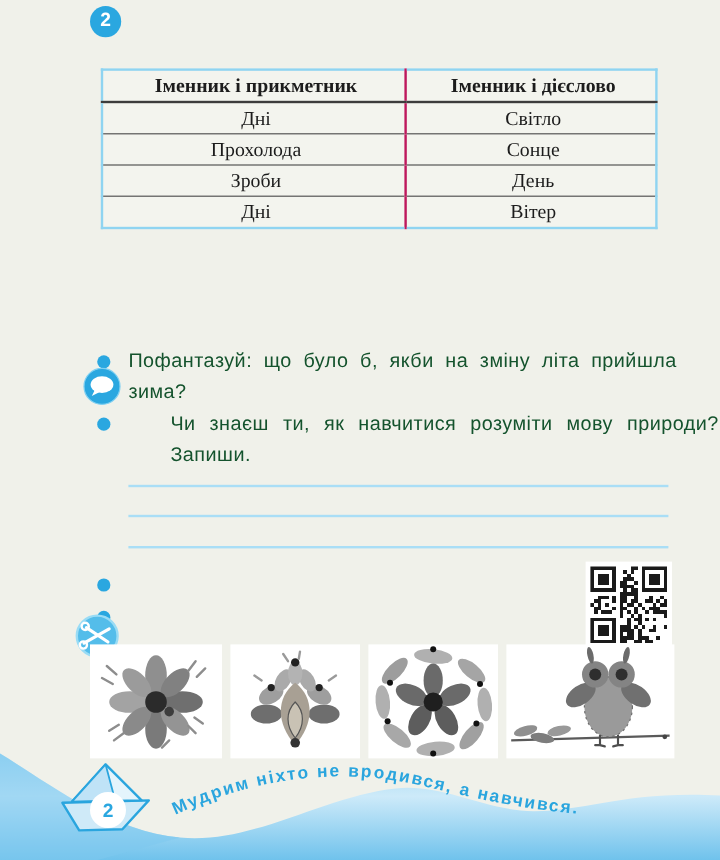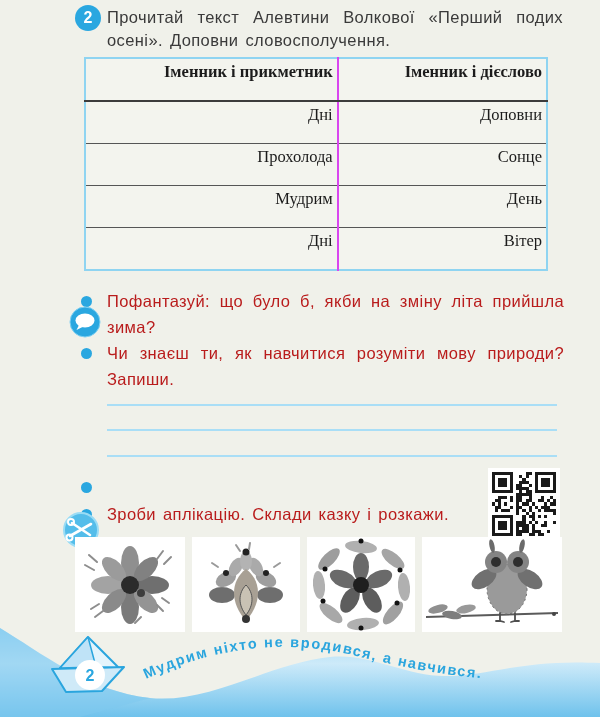--- a/index.html
+++ b/index.html
@@ -17,99 +17,97 @@
     position:absolute;left:107px;top:6px;width:456px;font-size:16.5px;line-height:23px;
     color:#3a3a3a;text-align:justify;letter-spacing:.4px;word-spacing:2px;
   }
   
   table.pairs{
     position:absolute;left:84px;top:57px;width:464px;border-collapse:collapse;
     font-family:"Liberation Serif",serif;font-size:16.5px;color:#1c1c1c;
     border:2px solid #8fd4f1;background:#f3f4ee;
   }
   table.pairs th,table.pairs td{
-    height:25px;padding:0 4px 16px 8px;text-align:right;font-weight:normal;
+    height:25px;padding:0 4px 0 8px;text-align:center;font-weight:normal;
   }
   table.pairs th{font-weight:bold;border-bottom:2px solid #3c3c3c;}
   table.pairs td{border-top:1px solid #555;font-family:Liberation Serif, serif;}
-  table.pairs th+th,table.pairs td+td{border-left:2px solid #d946ef;border-radius:13px;}
+  table.pairs th+th,table.pairs td+td{border-left:2px solid #be185d;border-radius:13px;}
   
   .bullet{position:absolute;width:11px;height:11px;border-radius:50%;background:#2aa7e0;}
   .task{
     position:absolute;left:107px;width:457px;font-size:16.5px;line-height:26px;
-    color:#b91c1c;text-align:justify;letter-spacing:.4px;word-spacing:2px;
+    color:#14532d;text-align:justify;letter-spacing:.4px;word-spacing:2px;
   }
   
   .answer-line{position:absolute;left:107px;width:450px;height:0;border-top:2px solid #a9def6;}
   
   .round-icon{position:absolute;}
   
   .qr-box{position:absolute;left:488px;top:468px;width:72px;height:72px;background:#fff;
     display:flex;align-items:center;justify-content:center;}
   
   .photo-row{position:absolute;left:75px;top:537px;display:flex;gap:7px;}
   .photo{background:#fff;height:95px;}
   
   .footer-svg{position:absolute;left:0;top:597px;}
 </style>
 </head>
 <body>
 
 <div id="page">
 
   <div class="ex-num">2</div>
-  <div class="instruction">Прочитай текст Алевтини Волкової «Перший подих осені». Доповни словосполучення.</div>
 
   <table class="pairs">
     <thead>
       <tr>
         <th>Іменник і прикметник</th>
         <th>Іменник і дієслово</th>
       </tr>
     </thead>
     <tbody>
       <tr>
         <td>Дні</td>
-        <td>Доповни</td>
+        <td>Світло</td>
         </tr>
       <tr>
         <td>Прохолода</td>
         <td>Сонце</td>
         </tr>
       <tr>
-        <td>Мудрим</td>
+        <td>Зроби</td>
         <td>День</td>
         </tr>
       <tr>
         <td>Дні</td>
         <td>Вітер</td>
         </tr>
     </tbody>
   </table>
 
   <span class="bullet" style="left:81px;top:296px;"></span>
   <div class="task" style="top:288px;">Пофантазуй: що було б, якби на зміну літа прийшла зима?</div>
   <svg class="round-icon" style="left:69px;top:306px;" width="32" height="32" viewBox="0 0 32 32">
     <circle cx="16" cy="16" r="15" fill="#2aa7e0"></circle>
     <circle cx="16" cy="16" r="15" fill="none" stroke="#7fd0f2" stroke-width="1"></circle>
     <ellipse cx="16" cy="14.5" rx="9.5" ry="7" fill="#ffffff"></ellipse>
     <path d="M10 19 L7.5 24 L14.5 20.5 Z" fill="#ffffff"></path>
   </svg>
 
   <span class="bullet" style="left:81px;top:348px;"></span>
-  <div class="task" style="top:340px;">Чи знаєш ти, як навчитися розуміти мову природи? Запиши.</div>
+  <div class="task" style="top:340px;margin-left:35px;">Чи знаєш ти, як навчитися розуміти мову природи? Запиши.</div>
 
   <div class="answer-line" style="top:404px;"></div>
   <div class="answer-line" style="top:429px;"></div>
   <div class="answer-line" style="top:455px;"></div>
 
   <span class="bullet" style="left:81px;top:482px;"></span>
 
   <span class="bullet" style="left:81px;top:509px;"></span>
-  <div class="task" style="top:501px;">Зроби аплікацію. Склади казку і розкажи.</div>
 
   <div class="qr-box">
     <svg id="qr" width="64" height="64" viewBox="0 0 21 21" shape-rendering="crispEdges">
         <rect x="11" y="0" width="1" height="1" fill="#1a1a1a"></rect>
         <rect x="12" y="0" width="1" height="1" fill="#1a1a1a"></rect>
         <rect x="9" y="1" width="1" height="1" fill="#1a1a1a"></rect>
         <rect x="11" y="1" width="1" height="1" fill="#1a1a1a"></rect>
         <rect x="10" y="2" width="1" height="1" fill="#1a1a1a"></rect>
         <rect x="9" y="3" width="1" height="1" fill="#1a1a1a"></rect>
         <rect x="10" y="3" width="1" height="1" fill="#1a1a1a"></rect>

